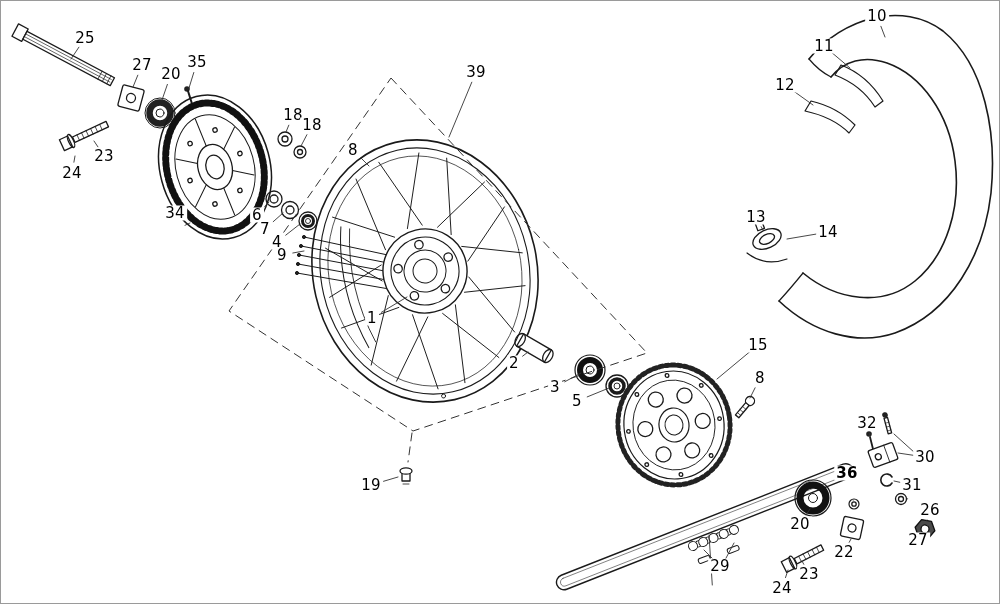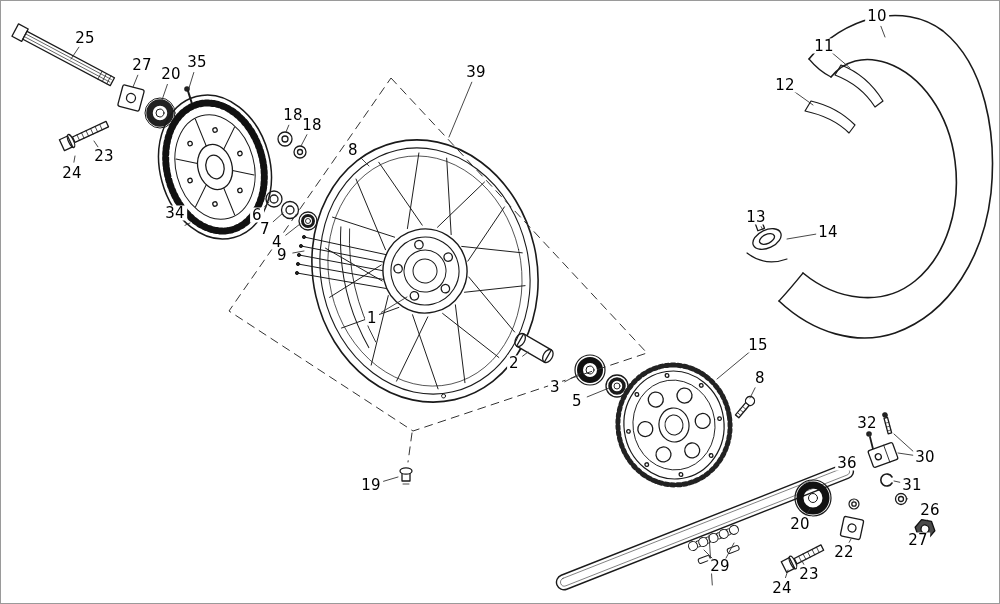--- a/index.html
+++ b/index.html
@@ -391,21 +391,21 @@
       <div class="callout" style="left: 784px; top: 84px;">12</div>
       <div class="callout" style="left: 755px; top: 216px;">13</div>
       <div class="callout" style="left: 827px; top: 231px;">14</div>
       <div class="callout" style="left: 757px; top: 344px;">15</div>
       <div class="callout" style="left: 759px; top: 377px;">8</div>
       <div class="callout" style="left: 866px; top: 422px;">32</div>
       <div class="callout" style="left: 924px; top: 456px;">30</div>
       <div class="callout" style="left: 911px; top: 484px;">31</div>
       <div class="callout" style="left: 917px; top: 494px; margin-top: 45px;">27</div>
       <div class="callout" style="left: 929px; top: 509px;">26</div>
-      <div class="callout" style="left: 846px; top: 462px;">36</div>
+      <div class="callout" style="left: 846px; top: 472px; font-weight: bold;">36</div>
       <div class="callout" style="left: 799px; top: 523px;">20</div>
       <div class="callout" style="left: 843px; top: 551px;">22</div>
       <div class="callout" style="left: 808px; top: 573px;">23</div>
       <div class="callout" style="left: 781px; top: 587px;">24</div>
       <div class="callout" style="left: 719px; top: 565px;">29</div>
       <div class="callout" style="left: 712px; top: 595px; margin-top: 42px;">28</div>
     </div>
 
 </div>
 

